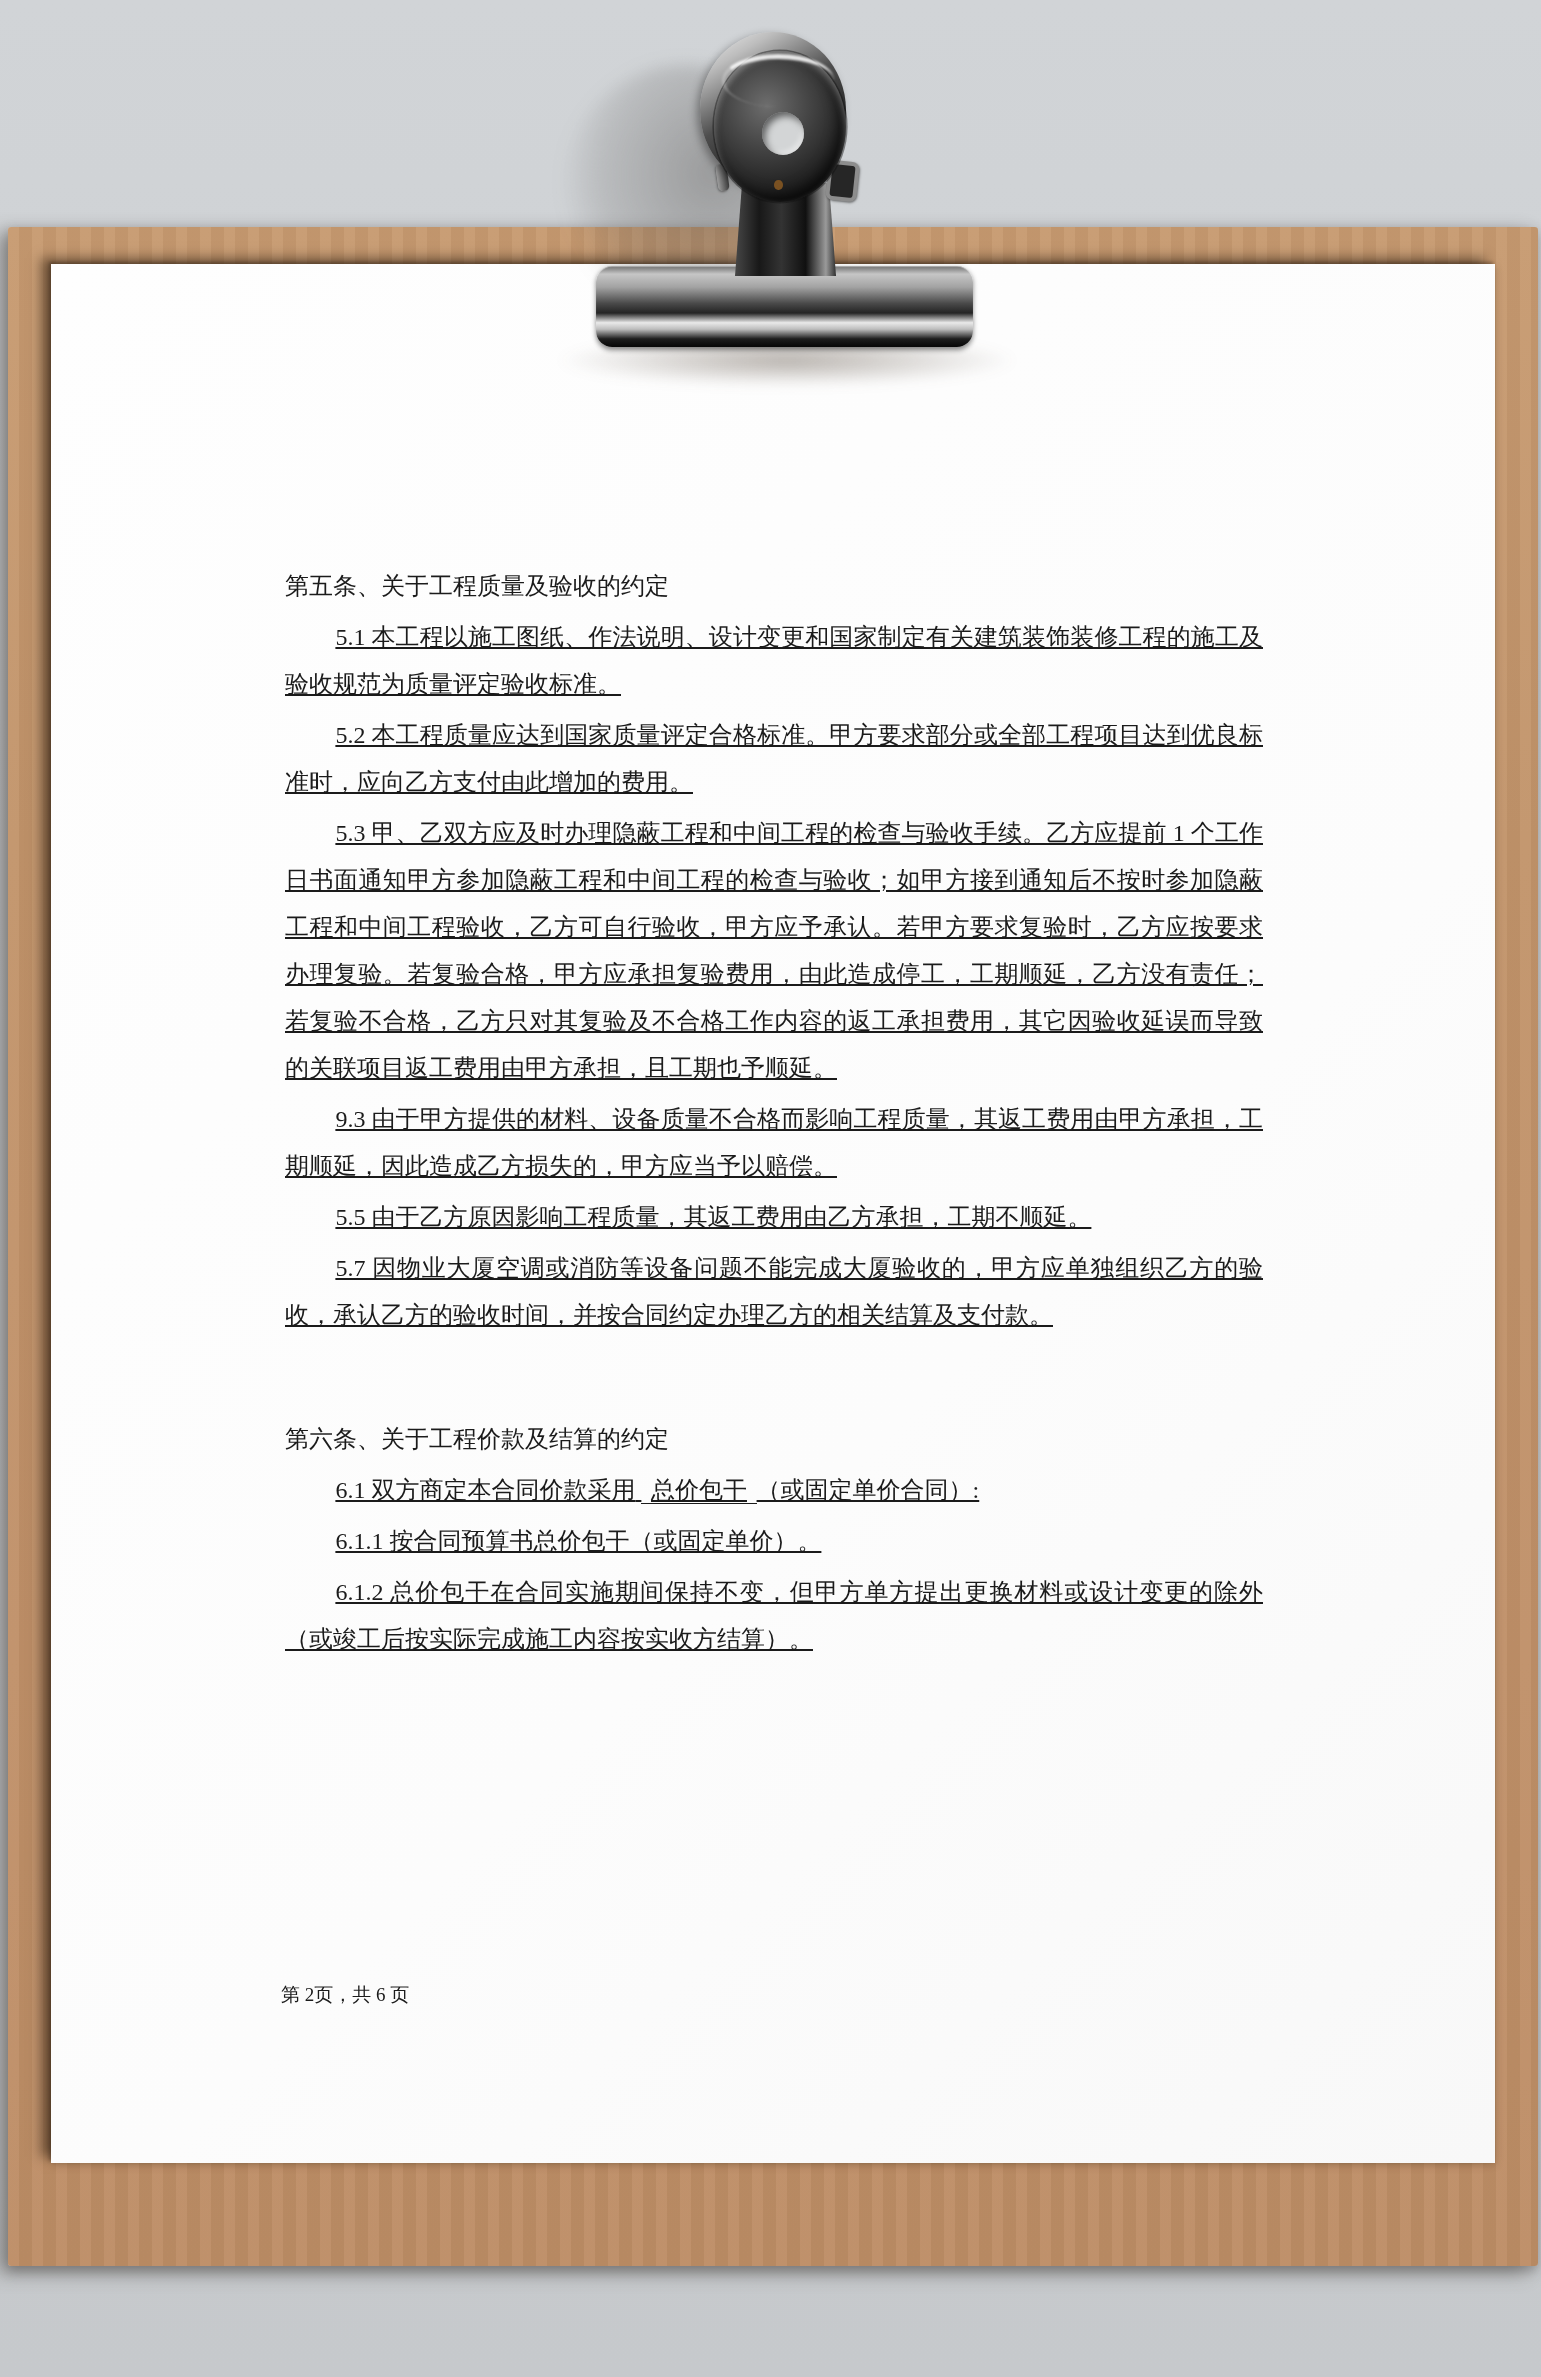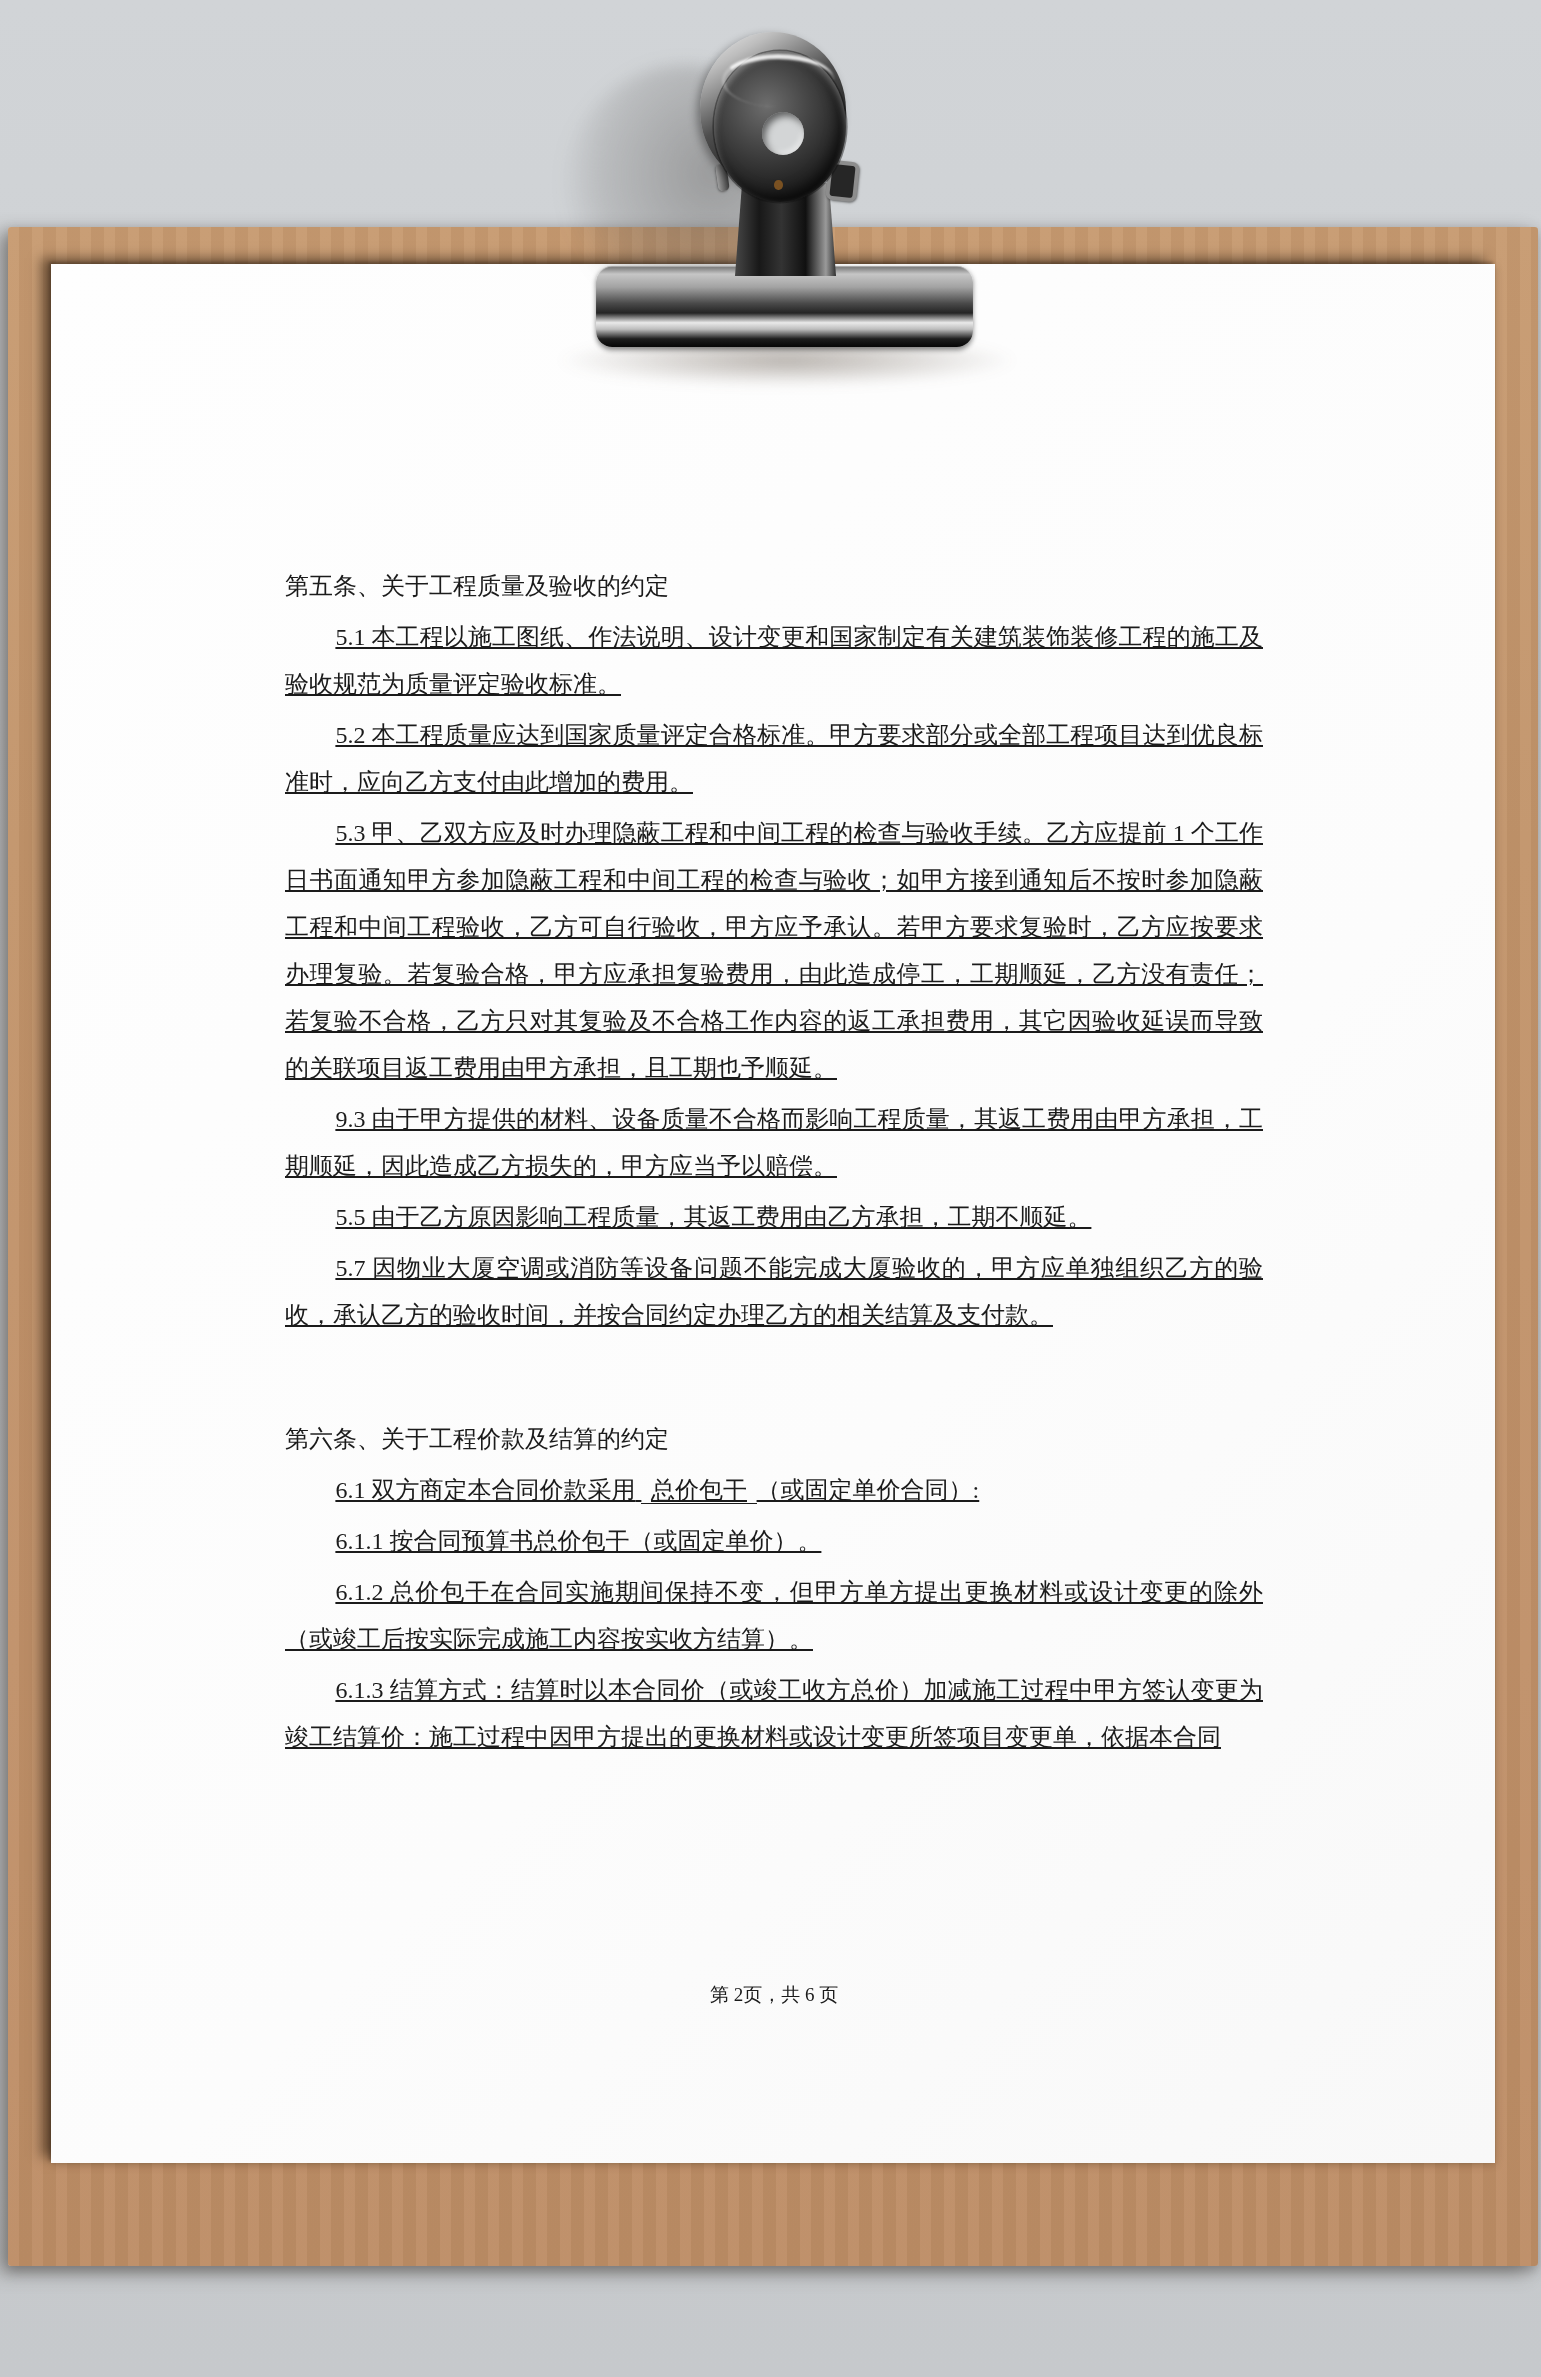--- a/index.html
+++ b/index.html
@@ -40,21 +40,21 @@
   .para{text-indent:2.1em;text-decoration:underline;}
   .heading{text-indent:0;}
   .section-gap{height:69px;}
   .blank{
     display:inline-block;min-width:3.3em;text-align:center;text-indent:0;
     border-bottom:1.6px solid #1b1b1b;line-height:1.1;
   }
   .uline{border-bottom:1.6px solid #1b1b1b;padding:0 .4em;}
   .footer{
     position:absolute;left:281px;top:1979px;width:986px;
-    text-align:center;font-size:19px;line-height:32px;color:#1b1b1b;
+    text-align:left;font-size:19px;line-height:32px;color:#1b1b1b;
   }
 
   
   .clip-wall-shadow{
     position:absolute;left:562px;top:64px;width:241px;height:249px;border-radius:50%;
     background:radial-gradient(ellipse at 60% 40%,rgba(88,86,84,.45) 0%,rgba(88,86,84,.18) 55%,rgba(88,86,84,0) 75%);
     filter:blur(8px);transform:rotate(18deg);
   }
   .bar-shadow{
     position:absolute;left:554px;top:334px;width:466px;height:53px;border-radius:50%;
@@ -124,21 +124,20 @@
     <p class="para">9.3 由于甲方提供的材料、设备质量不合格而影响工程质量，其返工费用由甲方承担，工期顺延，因此造成乙方损失的，甲方应当予以赔偿。</p>
     <p class="para">5.5 由于乙方原因影响工程质量，其返工费用由乙方承担，工期不顺延。</p>
     <p class="para">5.7 因物业大厦空调或消防等设备问题不能完成大厦验收的，甲方应单独组织乙方的验收，承认乙方的验收时间，并按合同约定办理乙方的相关结算及支付款。</p>
 
     <div class="section-gap"></div>
 
     <p class="heading">第六条、关于工程价款及结算的约定</p>
     <p class="para"><span>6.1 双方商定本合同价款采用</span> <span class="uline">总价包干</span><span>（或固定单价合同）:</span></p>
     <p class="para">6.1.1 按合同预算书总价包干（或固定单价）。</p>
     <p class="para">6.1.2 总价包干在合同实施期间保持不变，但甲方单方提出更换材料或设计变更的除外（或竣工后按实际完成施工内容按实收方结算）。</p>
-    <p class="para">6.1.3 结算方式：结算时以本合同价（或竣工收方总价）加减施工过程中甲方签认变更为竣工结算价：施工过程中因甲方提出的更换材料或设计变更所签项目变更单，依据本合同</p>
   </div>
 
   <div class="footer">第 2页，共 6 页</div>
 
   <div class="clip-wall-shadow"></div>
   <div class="bar-shadow"></div>
   <div class="clip-bar"></div>
   <div class="clip-stem"></div>
   <div class="clip-lever-left"></div>
   <div class="clip-lever"></div>

